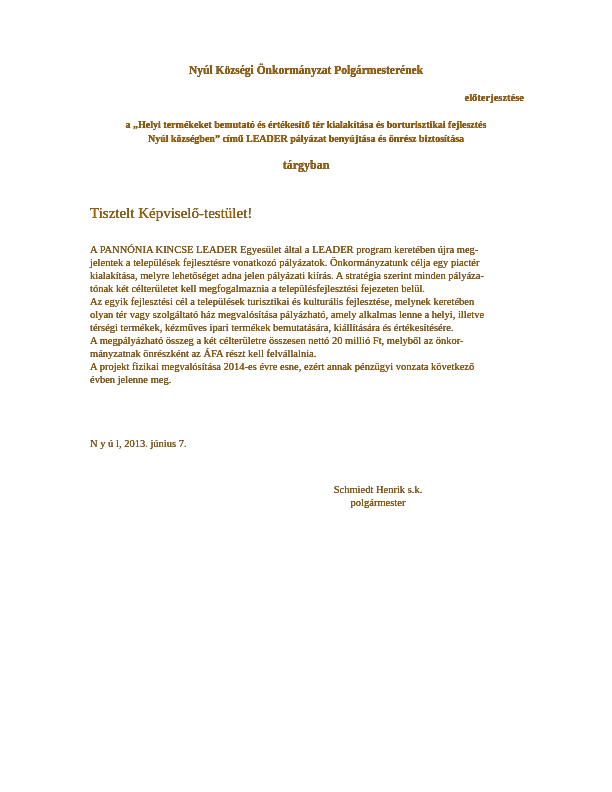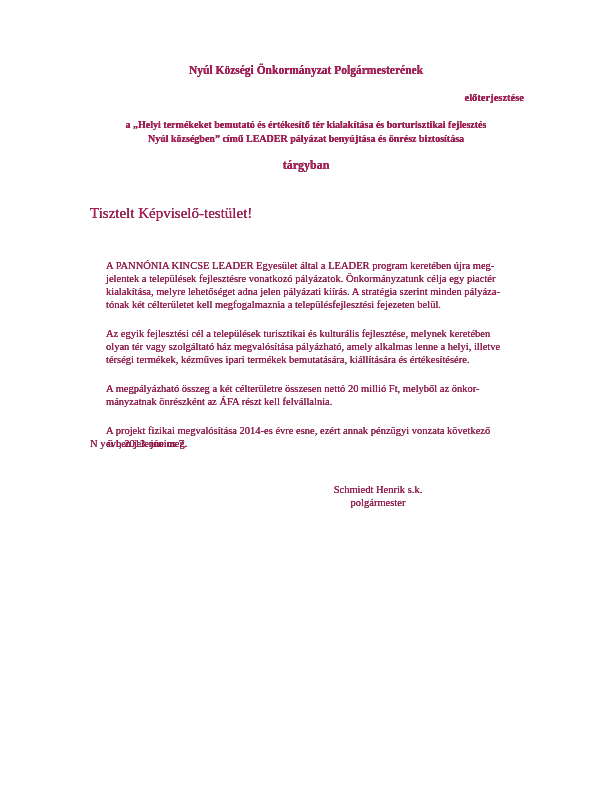--- a/index.html
+++ b/index.html
@@ -6,21 +6,21 @@
     margin: 0;
     padding: 0;
     background: #ffffff;
   }
   .page {
     position: relative;
     width: 612px;
     height: 792px;
     background: #ffffff;
     font-family: "Liberation Serif", "DejaVu Serif", serif;
-    color: #be185d;
+    color: #a16207;
     overflow: hidden;
     text-shadow: 0 0 0.5px #000; 
   }
   .centered {
     position: absolute;
     left: 88px;
     width: 436px;
     text-align: center;
   }
   .doc-title {
@@ -54,21 +54,21 @@
   }
   .body-block {
     position: absolute;
     top: 243px;
     left: 90px;
     width: 436px;
     font-size: 10.5px;
     line-height: 13px;
   }
   .body-block p {
-    margin: 16px;
+    margin: 0;
     white-space: pre-line;
     text-align: left;
   }
   .dateline {
     position: absolute;
     top: 438px;
     left: 90px;
     font-size: 10.5px;
   }
   .signature-block {

